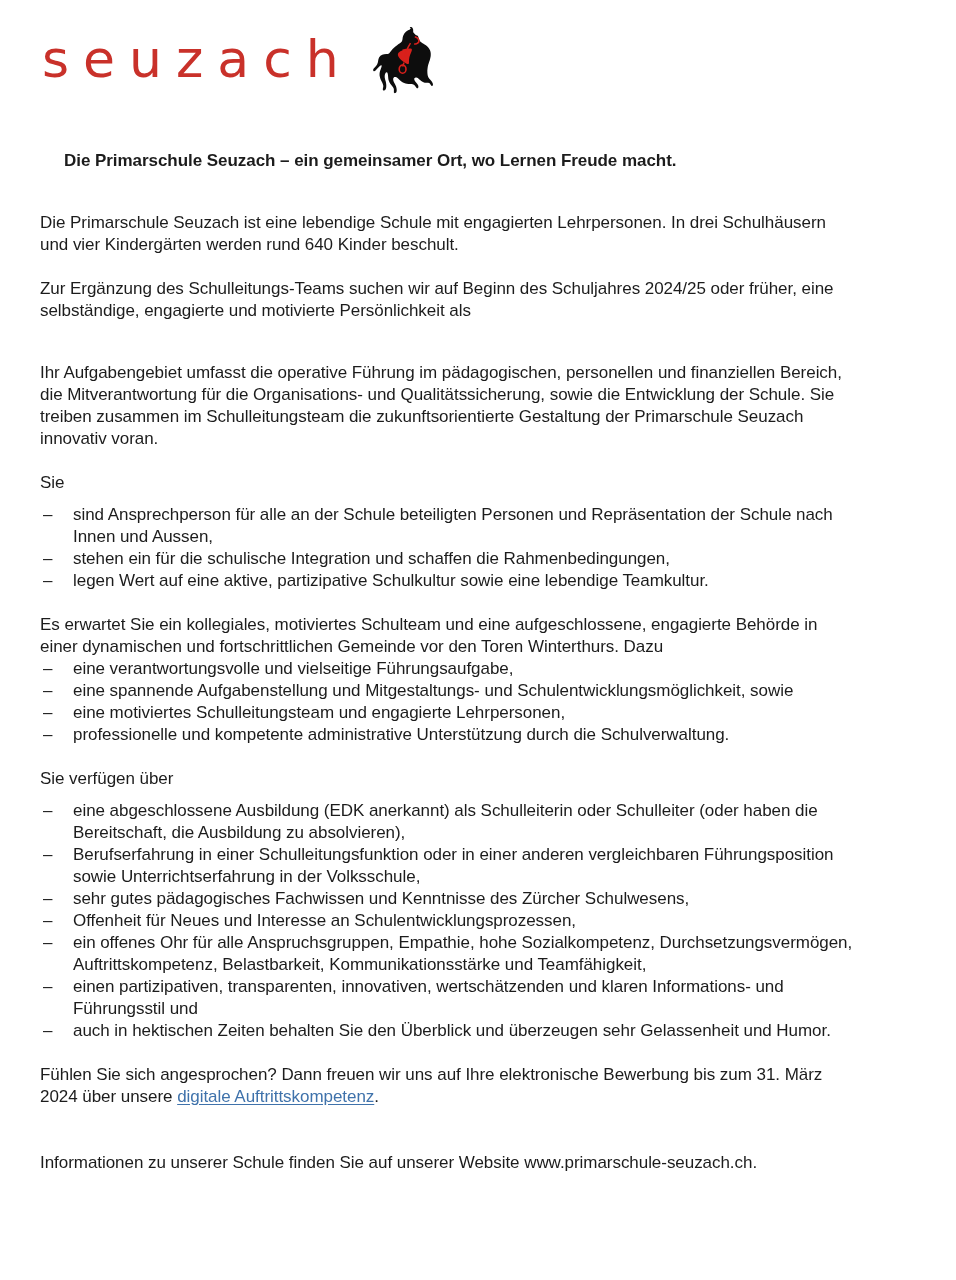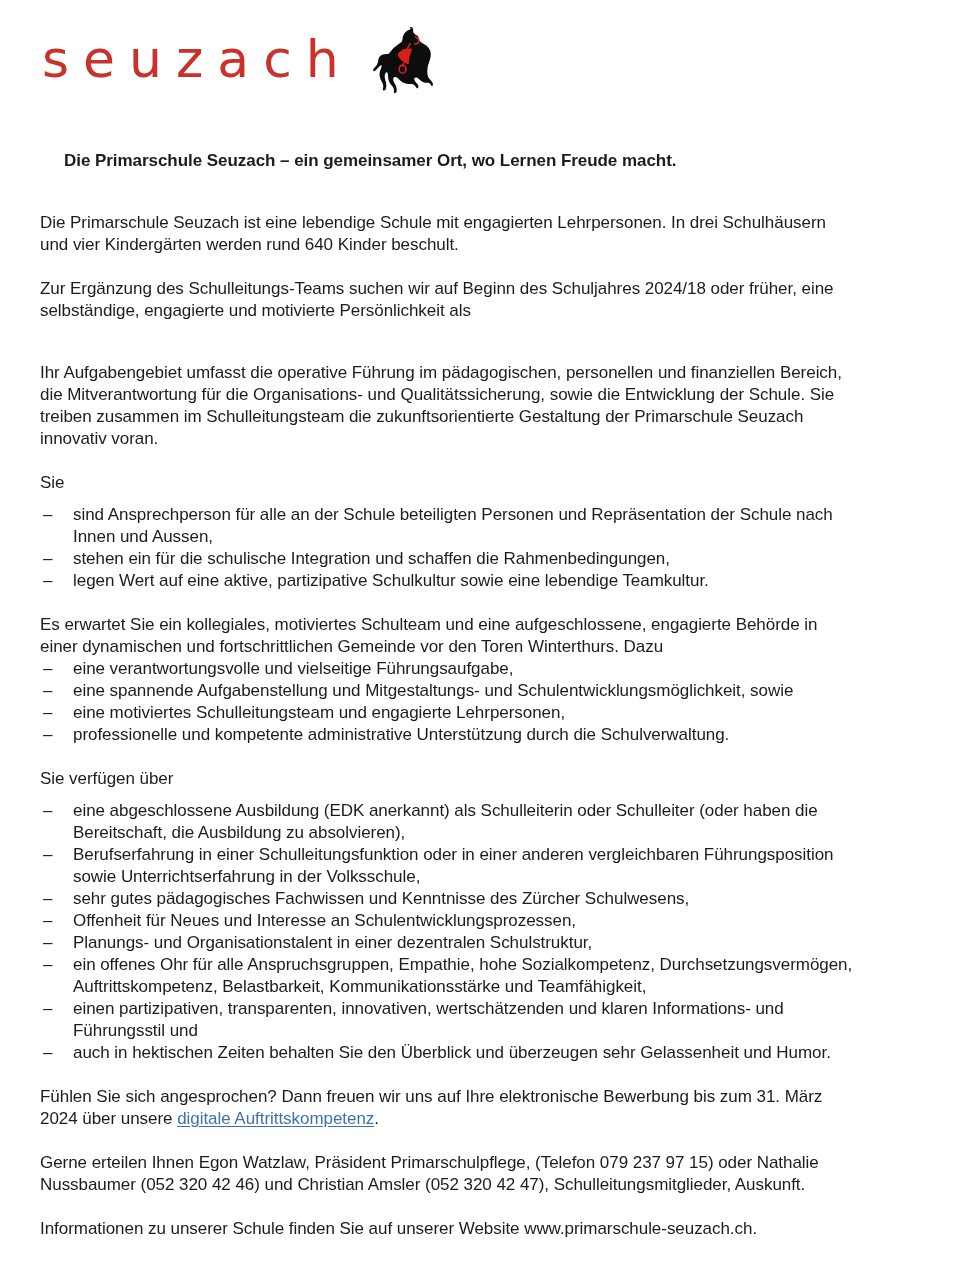--- a/index.html
+++ b/index.html
@@ -141,21 +141,21 @@
   <div class="content">
 
     <p class="para bold">Die Primarschule Seuzach – ein gemeinsamer Ort, wo Lernen Freude macht.</p>
 
     <div class="gap-xl"></div>
 
     <p class="para">Die Primarschule Seuzach ist eine lebendige Schule mit engagierten Lehrpersonen. In drei Schulhäusern und vier Kindergärten werden rund 640 Kinder beschult.</p>
 
     <div class="gap-lg"></div>
 
-    <p class="para">Zur Ergänzung des Schulleitungs-Teams suchen wir auf Beginn des Schuljahres 2024/18 oder früher, eine selbständige, engagierte und motivierte Persönlichkeit als</p>
+    <p class="para">Zur Ergänzung des Schulleitungs-Teams suchen wir auf Beginn des Schuljahres 2024/25 oder früher, eine selbständige, engagierte und motivierte Persönlichkeit als</p>
 
     <div class="gap-lg"></div>
 
 
     <div class="gap-md"></div>
 
     <p class="para">Ihr Aufgabengebiet umfasst die operative Führung im pädagogischen, personellen und finanziellen Bereich, die Mitverantwortung für die Organisations- und Qualitätssicherung, sowie die Entwicklung der Schule. Sie treiben zusammen im Schulleitungsteam die zukunftsorientierte Gestaltung der Primarschule Seuzach innovativ voran.</p>
 
     <div class="gap-lg"></div>
 
@@ -184,32 +184,30 @@
 
     <p class="para">Sie verfügen über</p>
 
     <div class="gap-sm"></div>
 
     <ul class="dash-list">
       <li>eine abgeschlossene Ausbildung (EDK anerkannt) als Schulleiterin oder Schulleiter (oder haben die Bereitschaft, die Ausbildung zu absolvieren),</li>
       <li>Berufserfahrung in einer Schulleitungsfunktion oder in einer anderen vergleichbaren Führungsposition sowie Unterrichtserfahrung in der Volksschule,</li>
       <li>sehr gutes pädagogisches Fachwissen und Kenntnisse des Zürcher Schulwesens,</li>
       <li>Offenheit für Neues und Interesse an Schulentwicklungsprozessen,</li>
-      <li>Planungs- und Organisationstalent in einer dezentralen Schulstruktur,</li>
       <li>ein offenes Ohr für alle Anspruchsgruppen, Empathie, hohe Sozialkompetenz, Durchsetzungsvermögen, Auftrittskompetenz, Belastbarkeit, Kommunikationsstärke und Teamfähigkeit,</li>
       <li>einen partizipativen, transparenten, innovativen, wertschätzenden und klaren Informations- und Führungsstil und</li>
       <li>auch in hektischen Zeiten behalten Sie den Überblick und überzeugen sehr Gelassenheit und Humor.</li>
     </ul>
 
     <div class="gap-lg"></div>
 
     <p class="para"><span>Fühlen Sie sich angesprochen? Dann freuen wir uns auf Ihre elektronische Bewerbung bis zum 31. März 2024 über unsere </span><a class="inline-link" href="#">digitale Auftrittskompetenz</a><span>.</span></p>
 
     <div class="gap-lg"></div>
 
-    <p class="para">Gerne erteilen Ihnen Egon Watzlaw, Präsident Primarschulpflege, (Telefon 079 237 97 15) oder Nathalie Nussbaumer (052 320 42 46) und Christian Amsler (052 320 42 47), Schulleitungsmitglieder, Auskunft.</p>
 
     <div class="gap-lg"></div>
 
     <p class="para">Informationen zu unserer Schule finden Sie auf unserer Website www.primarschule-seuzach.ch.</p>
 
   </div>
 </div>
 
 </body></html>

